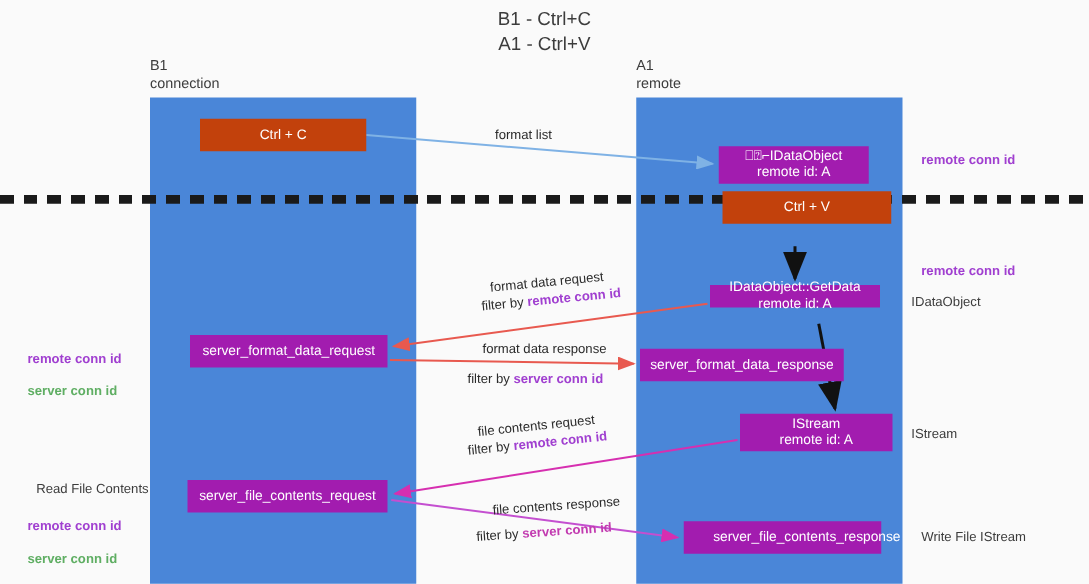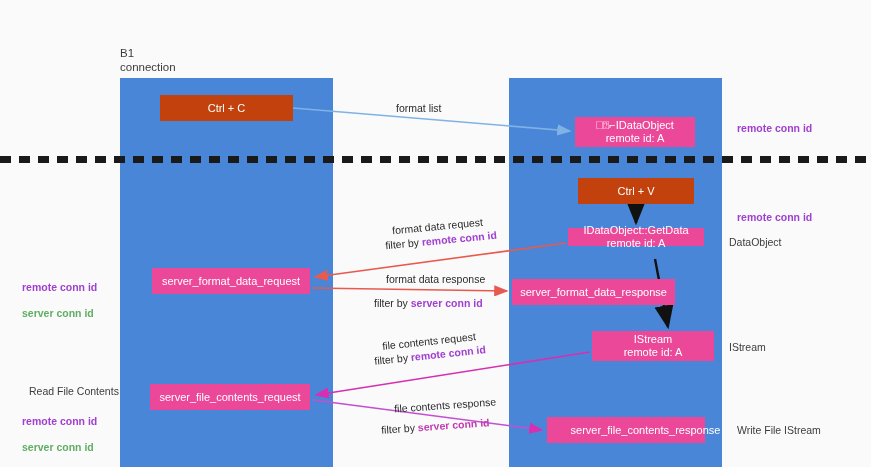--- a/index.html
+++ b/index.html
@@ -28,25 +28,25 @@
   #head-a1{left:509px;top:46px;width:213px;}
 
   
   .node{
     position:absolute;box-sizing:border-box;
     display:flex;flex-direction:column;align-items:center;justify-content:center;
     color:#ffffff;font-size:11px;line-height:13px;text-align:center;
     white-space:pre-line;
   }
   .green{background:#c2410c;}
-  .orange{background:#ec4899;}
+  .orange{background:#a21caf;}
 
   #n-ctrlc{left:160px;top:95px;width:133px;height:26px;}
   #n-dataobject{left:575px;top:117px;width:120px;height:30px;}
-  #n-ctrlv{left:578px;top:178px;width:116px;height:26px;}
+  #n-ctrlv{left:578px;top:153px;width:135px;height:26px;}
   #n-getdata{left:568px;top:228px;width:136px;height:18px;}
   #n-sfdreq{left:152px;top:268px;width:158px;height:26px;}
   #n-sfdresp{left:512px;top:279px;width:163px;height:26px;}
   #n-istream{left:592px;top:331px;width:122px;height:30px;}
   #n-sfcreq{left:150px;top:384px;width:160px;height:26px;}
   #n-sfcresp{left:547px;top:417px;width:158px;height:26px;padding-left:39px;}
 
   
   .ann{position:absolute;font-size:10.5px;line-height:13px;white-space:pre-line;}
   .purple{color:#a03fd0;font-weight:bold;}
@@ -84,26 +84,30 @@
     background:repeating-linear-gradient(to right,#1a1a1a 0 11px,transparent 11px 19px);
   }
 
   svg#edges{position:absolute;left:0;top:0;width:871px;height:467px;overflow:visible;}
 </style>
 </head>
 <body>
 
 <div id="stage">
 
+  <div id="title">B1 - Ctrl+C
+A1 - Ctrl+V</div>
 
   <div class="lane" id="lane-b1"></div>
   <div class="lane" id="lane-a1"></div>
 
   <div class="lane-head" id="head-b1">B1
 connection</div>
+  <div class="lane-head" id="head-a1">A1
+remote</div>
 
   <svg id="edges">
     <defs>
       <marker id="ah-blue" markerWidth="9" markerHeight="7" refX="8" refY="3.5" orient="auto">
         <path d="M0,0 L9,3.5 L0,7 z" fill="#7fb2e5"></path>
       </marker>
       <marker id="ah-red" markerWidth="9" markerHeight="7" refX="8" refY="3.5" orient="auto">
         <path d="M0,0 L9,3.5 L0,7 z" fill="#e8594f"></path>
       </marker>
       <marker id="ah-magenta" markerWidth="9" markerHeight="7" refX="8" refY="3.5" orient="auto">
@@ -156,21 +160,21 @@
   <div class="elabel" id="el-fdresp2"><span>filter by </span><b class="m-purple">server conn id</b></div>
 
   <div class="elabel" id="el-fcreq1">file contents request</div>
   <div class="elabel" id="el-fcreq2"><span>filter by </span><b class="m-purple">remote conn id</b></div>
 
   <div class="elabel" id="el-fcresp1">file contents response</div>
   <div class="elabel" id="el-fcresp2"><span>filter by </span><b class="m-magenta">server conn id</b></div>
 
   <div class="ann purple" id="ann-r1">remote conn id</div>
   <div class="ann purple" id="ann-r2">remote conn id</div>
-  <div class="ann plain" id="ann-r3">DataObject</div>
+  <div class="ann plain" id="ann-r3">IDataObject</div>
   <div class="ann plain" id="ann-r4">IStream</div>
   <div class="ann plain" id="ann-r5">Write File IStream</div>
 
   <div class="ann" id="ann-l1">
     <div class="purple">remote conn id</div>
     <div class="greenT">server conn id</div>
   </div>
   <div class="ann plain" id="ann-l2">Read File Contents</div>
   <div class="ann" id="ann-l3">
     <div class="purple">remote conn id</div>

